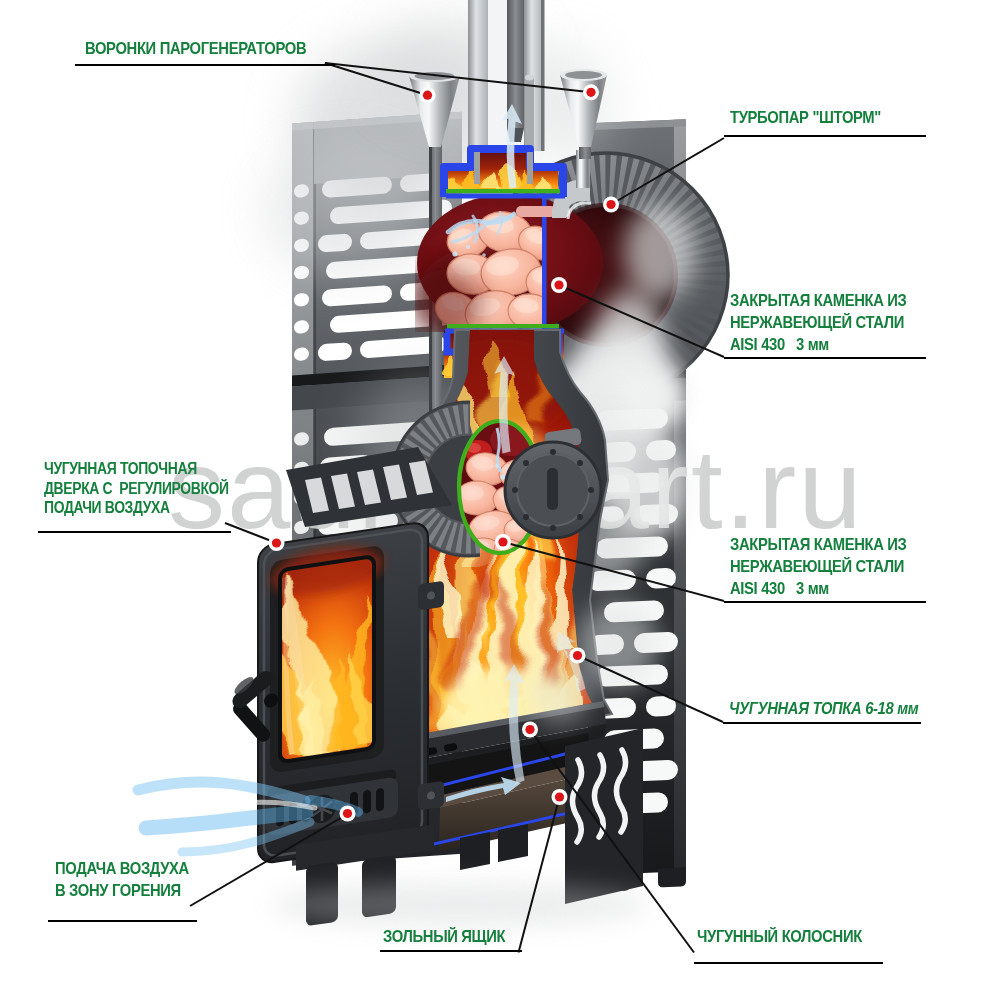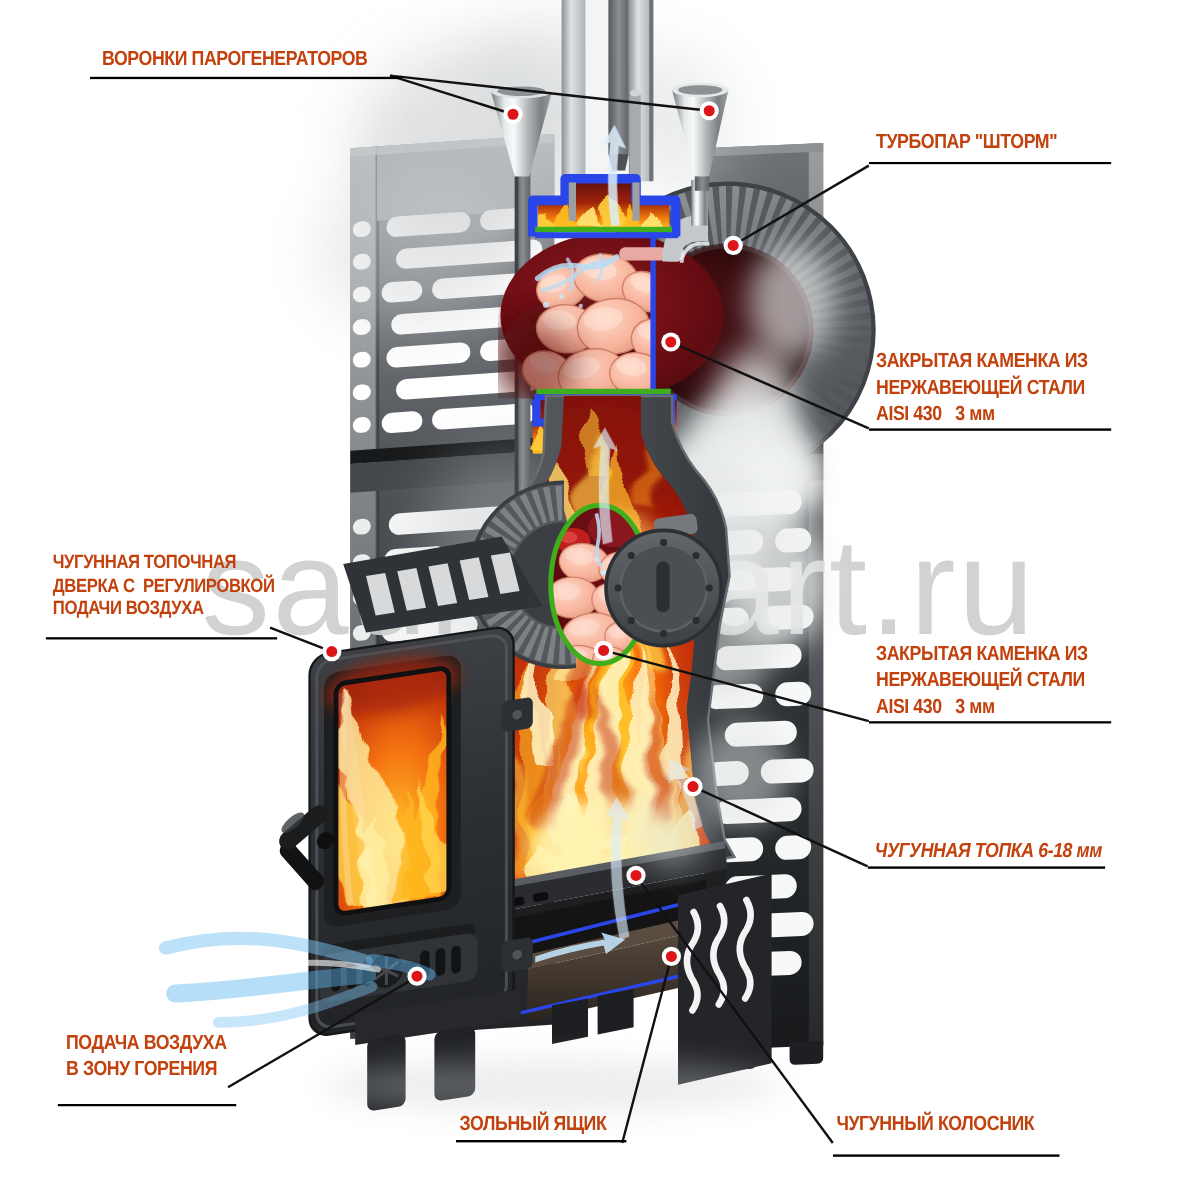--- a/index.html
+++ b/index.html
@@ -1,19 +1,19 @@
 <!DOCTYPE html>
 <html><head>
 <meta charset="utf-8">
 <style>
   html,body{margin:0;padding:0;background:#fff;}
   .stage{position:relative;width:1000px;height:1000px;background:#ffffff;overflow:hidden;
          font-family:"Liberation Sans",sans-serif;}
   .stage svg{position:absolute;left:0;top:0;}
-  .lbl{position:absolute;color:#c2410c;font-weight:bold;font-size:17px;line-height:22px;
+  .lbl{position:absolute;color:#15803d;font-weight:bold;font-size:17px;line-height:22px;
        letter-spacing:-0.4px;border-bottom:2.5px solid #000;white-space:nowrap;}
   .lbl .ln{display:block;transform:scaleX(0.87);transform-origin:0 0;}
 </style>
 </head>
 <body>
 
 <div class="stage">
 <svg width="1000" height="1000" viewBox="0 0 1000 1000">
 <defs>
   <linearGradient id="lpGrad" x1="0" y1="0" x2="0" y2="1">

